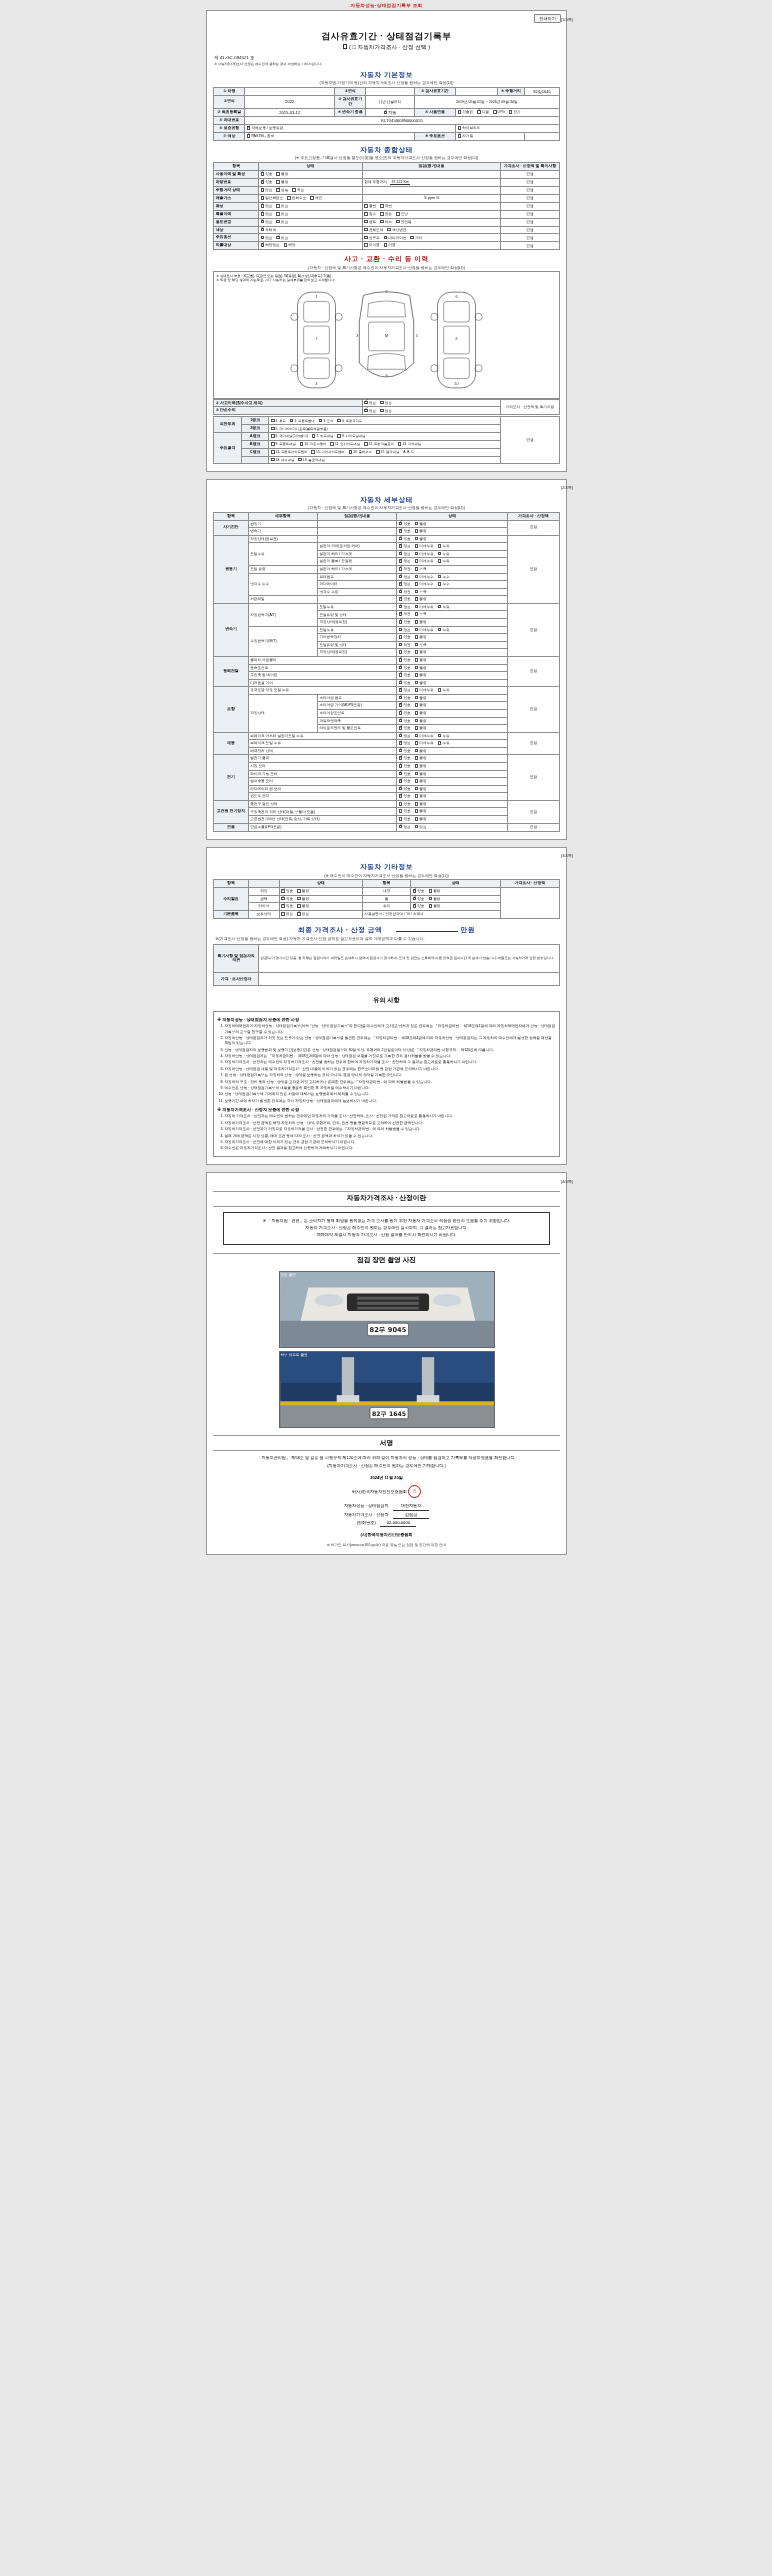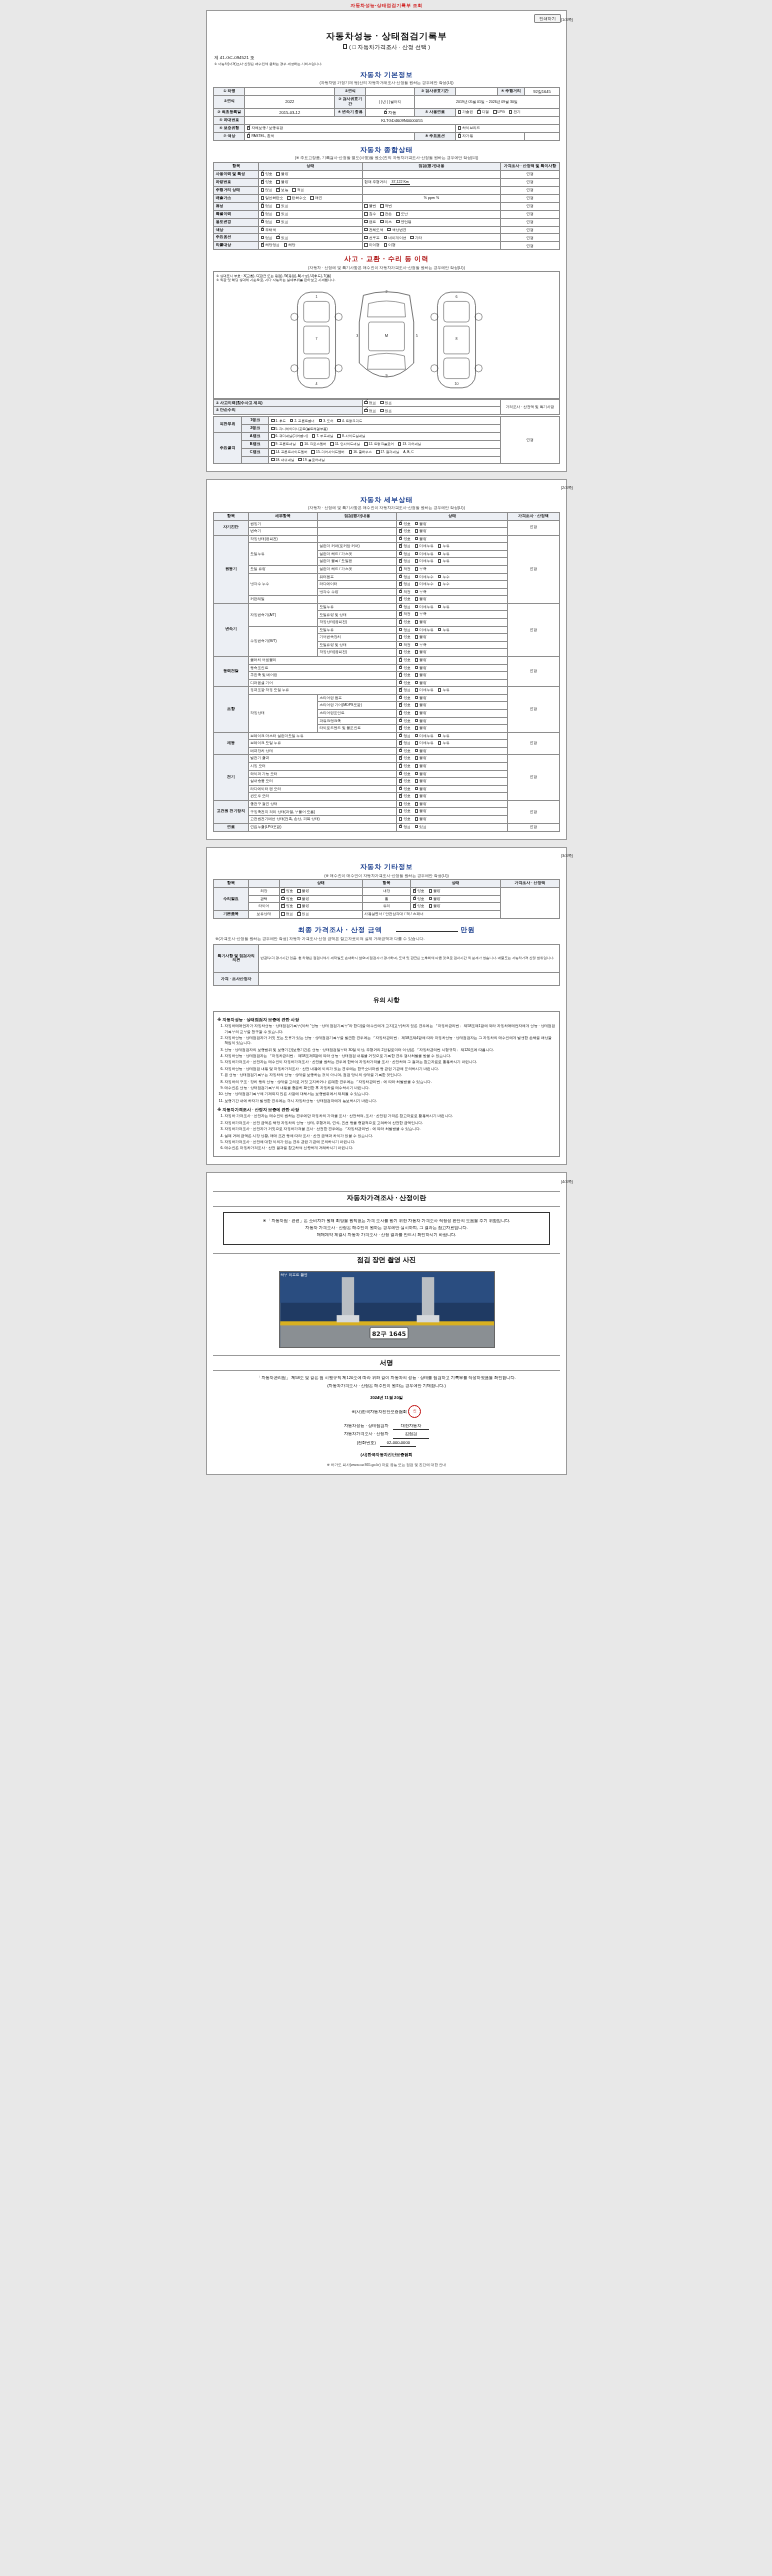--- a/index.html
+++ b/index.html
@@ -113,21 +113,21 @@
 <body>
 
 <div class="page">
 
   <div class="topline">자동차성능·상태점검기록부 조회</div>
 
   <div class="sheet">
     <div class="printbtn">인쇄하기</div>
     <div class="pagemark" style="margin-top:1px;">(1/4쪽)</div>
 
-    <div class="doc-title">자동차성능 · 상태점검기록부</div>
+    <div class="doc-title">검사유효기간 · 상태점검기록부</div>
     <div class="doc-sub"><span class="box"></span><span>( □ 자동차가격조사 · 산정 선택 )</span></div>
     <div class="notice-line">제   41-GC-094521  호</div>
     <div class="notice-line xsm">※ 자동차(자격)조사·산정은 매수인에 원하는 경우 제공하는 서비스입니다.</div>
 
     <div class="sec-title">자동차 기본정보</div>
     <div class="sec-note">(자동차법 가정기재 등)산의 자동차거래조사·산정을 원하는 경우에만 작성(LI))</div>
     <table class="grid">
       <tbody>
           <tr>
         <td class="lbl" style="width:9%">① 차명</td>
@@ -906,20 +906,36 @@
 
     <div class="sign-title">자동차가격조사 · 산정이란</div>
     <div class="warn-box">
       <div>※ 「자동차법 · 관련」은 소비자가 원해 희망을 원칙없는 가격 조사를 받기 위한 자동차 가격조사 적정성 판단의 도움을 주기 위함입니다.</div>
       <div>자동차 가격조사 · 산정은 매수인이 원하는 경우에만 실시하며, 그 결과는 참고자료입니다.</div>
       <div>매매계약 체결시 자동차 가격조사 · 산정 결과를 반드시 확인하시기 바랍니다.</div>
     </div>
 
     <div class="sign-title" style="border-bottom:none;">점검 장면 촬영 사진</div>
 
+    <div class="photo-box">
+      <svg width="216" height="77" viewBox="0 0 420 150">
+        <rect width="420" height="150" fill="#9fb0bd"></rect>
+        <rect y="95" width="420" height="55" fill="#7d8a95"></rect>
+        <path d="M55 30 L365 30 L380 95 L40 95 Z" fill="#e9e7e2"></path>
+        <rect x="130" y="42" width="160" height="34" rx="6" fill="#2b2b2b"></rect>
+        <rect x="150" y="48" width="120" height="6" fill="#585858"></rect>
+        <rect x="150" y="58" width="120" height="6" fill="#585858"></rect>
+        <rect x="150" y="68" width="120" height="5" fill="#585858"></rect>
+        <ellipse cx="95" cy="55" rx="28" ry="12" fill="#cfd6dc"></ellipse>
+        <ellipse cx="325" cy="55" rx="28" ry="12" fill="#cfd6dc"></ellipse>
+        <rect x="170" y="100" width="80" height="24" rx="3" fill="#ffffff" stroke="#222"></rect>
+        <text x="210" y="117" font-size="13" font-weight="bold" text-anchor="middle" fill="#1a1a1a" font-family="DejaVu Sans">82무 9045</text>
+      </svg>
+      <div style="position:absolute;left:0;top:0;font-size:3.6px;color:#fff;padding:1px;">전면 촬영</div>
+    </div>
 
     <div class="photo-box">
       <svg width="216" height="77" viewBox="0 0 420 150">
         <rect width="420" height="150" fill="#1f3a63"></rect>
         <rect y="0" width="420" height="60" fill="#2a4d80"></rect>
         <rect y="100" width="420" height="50" fill="#8a8f93"></rect>
         <rect x="0" y="96" width="420" height="8" fill="#d8b020"></rect>
         <rect x="120" y="10" width="24" height="80" fill="#b9bec3"></rect>
         <rect x="276" y="10" width="24" height="80" fill="#b9bec3"></rect>
         <rect x="110" y="84" width="44" height="14" fill="#d6d9dc"></rect>

